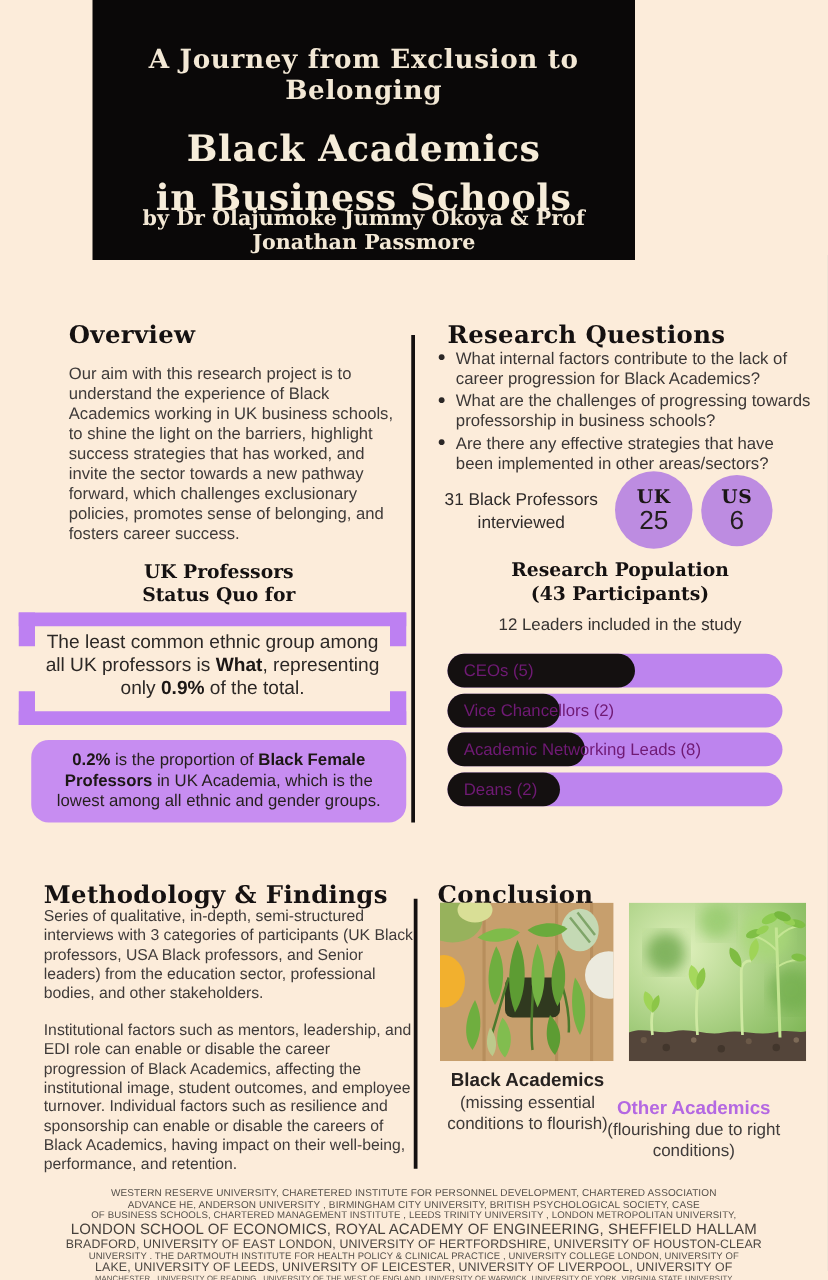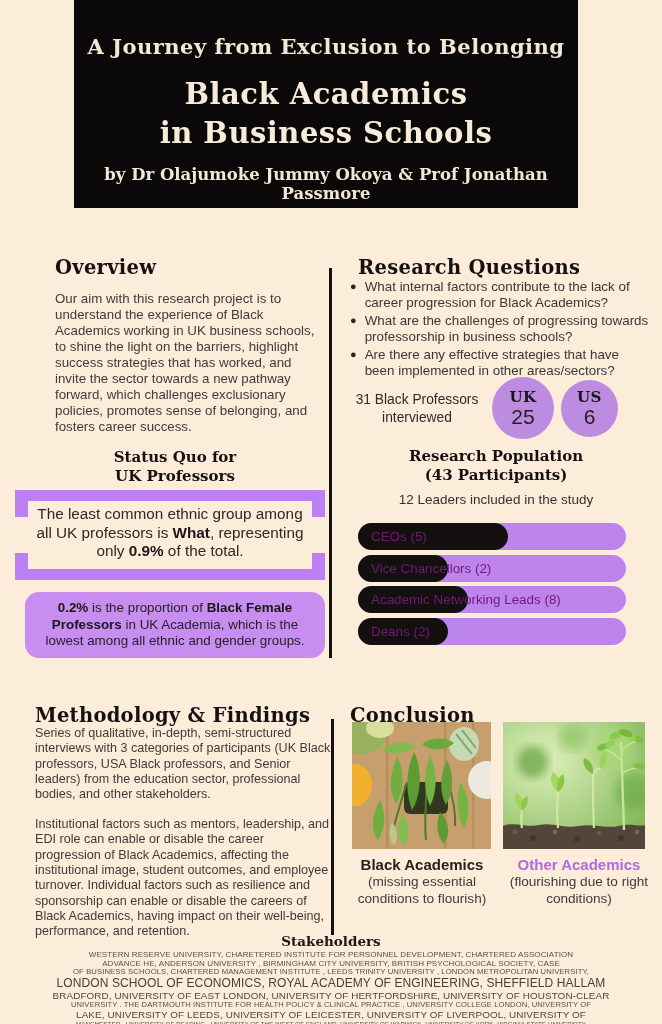--- a/index.html
+++ b/index.html
@@ -2,21 +2,21 @@
 <html><head>
 <meta charset="utf-8">
 <style>
   html,body{margin:0;padding:0;background:#e8e0d4;}
   .poster{
     position:relative;width:662px;height:1024px;background:#fcecda;
     overflow:hidden;font-family:"Liberation Sans",sans-serif;color:#3f3b3a;
   }
 
   
-  .title-box{position:absolute;left:74px;top:0;width:504px;height:208px;background:#0a0808;text-align:center;}
+  .title-box{position:absolute;left:74px;top:0;width:434px;height:208px;background:#0a0808;text-align:center;}
   .title-box .subtitle{margin-top:34px;font-family:"DejaVu Serif",serif;font-weight:700;font-size:21px;color:#f3e8d5;letter-spacing:.5px;}
   .title-box .main-title{margin-top:16px;font-family:"DejaVu Serif",serif;font-weight:700;font-size:29px;line-height:1.35;color:#f6ecd9;letter-spacing:.5px;}
   .title-box .byline{position:absolute;bottom:5px;left:0;right:0;font-family:"DejaVu Serif",serif;font-weight:700;font-size:16.5px;color:#f3e8d5;}
 
   
   .h-sec{position:absolute;font-family:"DejaVu Serif",serif;font-weight:700;font-size:19.5px;color:#151111;letter-spacing:.3px;}
   .h-sub{position:absolute;font-family:"DejaVu Serif",serif;font-weight:700;font-size:15px;line-height:1.25;color:#151111;text-align:center;}
 
   
   .overview-body{position:absolute;left:55px;top:278px;width:266px;font-size:13.3px;line-height:1.2;color:#3f3b3a;}
@@ -64,21 +64,21 @@
   .meth-body{position:absolute;left:35px;top:726px;width:298px;font-size:12.6px;line-height:1.22;color:#3f3b3a;}
   .meth-body .p2{margin-top:14px;}
 
   
   .fig{position:absolute;overflow:hidden;}
   .fig-left{left:352px;top:722px;width:139px;height:127px;}
   .fig-right{left:503px;top:722px;width:142px;height:127px;}
   .caption{position:absolute;top:856px;width:158px;text-align:center;font-size:13.6px;line-height:1.22;color:#3f3b3a;}
   .caption .cap-title{font-size:15px;font-weight:700;color:#272220;}
   .cap-left{left:343px;}
-  .cap-right{left:500px;}
+  .cap-right{left:476px;margin-top:22px;}
   .cap-right .cap-title{color:#b468e2;}
 
   
   .sh-head{position:absolute;left:0;right:0;top:933px;text-align:center;
            font-family:"DejaVu Serif",serif;font-weight:700;font-size:13.5px;color:#1b1616;}
   .sh-lines{position:absolute;left:0;right:0;top:950px;text-align:center;color:#55504a;}
   .sh-line{white-space:nowrap;letter-spacing:.1px;}
   .s0,.s1{font-size:8.0px;line-height:9.0px;}
   .s2{font-size:7.7px;line-height:8.7px;}
   .s3{font-size:12.0px;line-height:13.0px;color:#46413c;}
@@ -97,22 +97,22 @@
       <div>Black Academics</div>
       <div>in Business Schools</div>
     </div>
     <div class="byline">by Dr Olajumoke Jummy Okoya &amp; Prof Jonathan Passmore</div>
   </header>
 
   <h2 class="h-sec" style="left:55px;top:240px;">Overview</h2>
   <p class="overview-body">Our aim with this research project is to understand the experience of Black Academics working in UK business schools, to shine the light on the barriers, highlight success strategies that has worked, and invite the sector towards a new pathway forward, which challenges exclusionary policies, promotes sense of belonging, and fosters career success.</p>
 
   <div class="h-sub" style="left:55px;top:448px;width:240px;">
+    <div>UK Professors</div>
     <div>Status Quo for</div>
-    <div>UK Professors</div>
   </div>
 
   <div class="bracket-box">
     <div class="bk bk-top"></div>
     <div class="bk bk-tl"></div>
     <div class="bk bk-tr"></div>
     <div class="bk bk-bottom"></div>
     <div class="bk bk-bl"></div>
     <div class="bk bk-br"></div>
     <div class="bracket-text"><span>The least common ethnic group among all UK professors is </span><span class="b">What</span><span>, representing only </span><span class="b">0.9%</span><span> of the total.</span></div>
@@ -265,21 +265,20 @@
 
   <div class="caption cap-left">
     <div class="cap-title">Black Academics</div>
     <div>(missing essential conditions to flourish)</div>
   </div>
   <div class="caption cap-right">
     <div class="cap-title">Other Academics</div>
     <div>(flourishing due to right conditions)</div>
   </div>
 
-  <div class="sh-head">Stakeholders</div>
   <div class="sh-lines" id="sh-lines">
       <div class="sh-line s1">WESTERN RESERVE UNIVERSITY, CHARETERED INSTITUTE FOR PERSONNEL DEVELOPMENT, CHARTERED ASSOCIATION</div>
       <div class="sh-line s0">ADVANCE HE, ANDERSON UNIVERSITY , BIRMINGHAM CITY UNIVERSITY, BRITISH PSYCHOLOGICAL SOCIETY, CASE</div>
       <div class="sh-line s2">OF BUSINESS SCHOOLS, CHARTERED MANAGEMENT INSTITUTE , LEEDS TRINITY UNIVERSITY , LONDON METROPOLITAN UNIVERSITY,</div>
       <div class="sh-line s3">LONDON SCHOOL OF ECONOMICS, ROYAL ACADEMY OF ENGINEERING, SHEFFIELD HALLAM</div>
       <div class="sh-line s5">BRADFORD, UNIVERSITY OF EAST LONDON, UNIVERSITY OF HERTFORDSHIRE, UNIVERSITY OF HOUSTON-CLEAR</div>
       <div class="sh-line s4">UNIVERSITY . THE DARTMOUTH INSTITUTE FOR HEALTH POLICY &amp; CLINICAL PRACTICE , UNIVERSITY COLLEGE LONDON, UNIVERSITY OF</div>
       <div class="sh-line s6">LAKE, UNIVERSITY OF LEEDS, UNIVERSITY OF LEICESTER, UNIVERSITY OF LIVERPOOL, UNIVERSITY OF</div>
       <div class="sh-line s7">MANCHESTER , UNIVERSITY OF READING , UNIVERSITY OF THE WEST OF ENGLAND, UNIVERSITY OF WARWICK, UNIVERSITY OF YORK, VIRGINIA STATE UNIVERSITY</div>
     </div>

